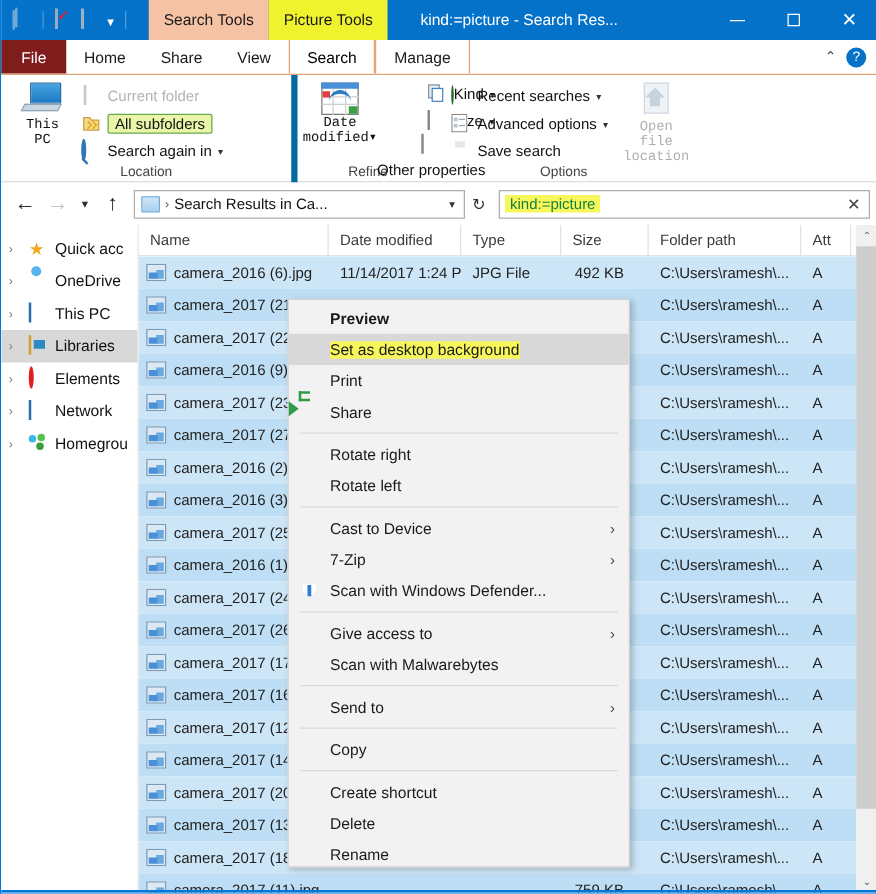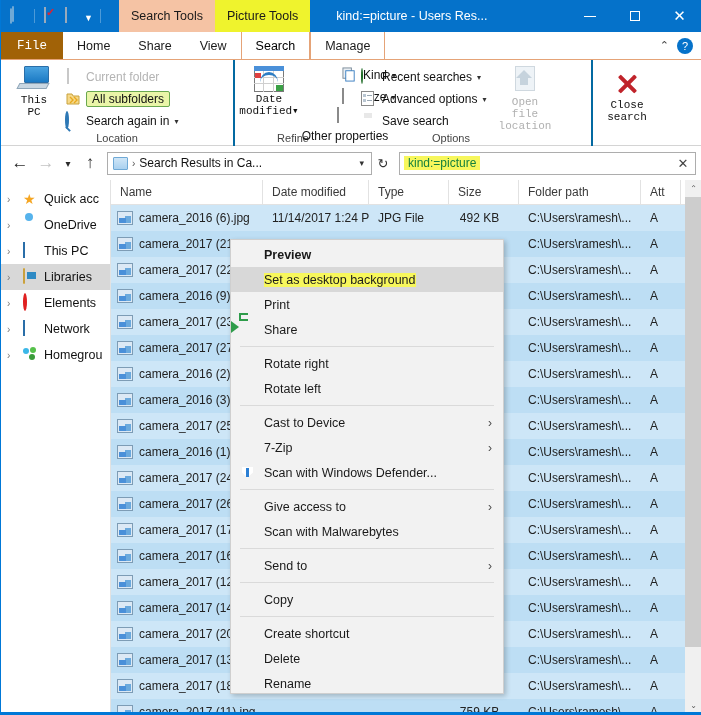--- a/index.html
+++ b/index.html
@@ -46,38 +46,38 @@
           justify-content:center; color:#fff; font-size:13px; }
   .wbtn.close { font-size:15px; }
   .wbtn-min { width:12px; height:1px; background:#fff; }
   .wbtn-max { width:10px; height:10px; border:1px solid #fff; }
 
   
   .tabbar { position:absolute; left:0; top:32px; width:701px; height:27px;
             background:#fff; display:flex; align-items:stretch; }
   .tab { padding:0 14px; display:flex; align-items:center; font-size:12.5px;
          color:#1a1a1a; white-space:nowrap; }
-  .tab.file { background:#a16207; color:#fff; padding:0 16px;font-family:Liberation Mono, monospace; }
+  .tab.file { background:#7f1d1d; color:#fff; padding:0 16px; }
   .tab.active { background:#fff; border-left:1px solid #e5a377;
                 border-right:1px solid #e5a377; color:#000; }
   .tab.manage { border-left:1px solid #e5a377; border-right:1px solid #e5a377; }
   .tabbar-fill { flex:1; }
   .tab-right { display:flex; align-items:center; gap:8px; padding-right:9px; }
   .chev-up { color:#444; font-size:11px; }
   .help-ico { width:16px; height:16px; border-radius:50%; background:#0572ca;
               color:#fff; font-size:11px; display:flex; align-items:center;
               justify-content:center; }
 
   
   .ribbon { position:absolute; left:0; top:59px; width:701px; height:87px;
             background:#fff; border-top:1px solid #e5a377;
             border-bottom:1px solid #d4d4d4; display:flex; }
   .rgroup { position:relative; height:86px; padding:4px 6px 0 6px;
             display:flex; flex-direction:column; }
-  .rgroup + .rgroup { border-left:2px solid #0369a1; }
+  .rgroup + .rgroup { border-left:5px solid #0369a1; }
   .rgroup-body { flex:1; display:flex; align-items:flex-start; }
   .rgroup-label { text-align:center; font-size:11px; color:#444;
                   padding-bottom:2px; }
 
   .bigbtn { width:54px; display:flex; flex-direction:column; align-items:center;
             justify-content:flex-start; padding-top:2px;font-family:Liberation Mono, monospace; }
   .bigbtn .lbl { font-size:11px; text-align:center; line-height:12px; color:#111; }
   .bigbtn.dis .lbl { color:#b0b0b0; }
 
   .pc-icon { width:32px; height:26px; position:relative; margin-bottom:2px; }
@@ -275,21 +275,21 @@
 
     <div class="tooltabs">
       <div class="tooltab tt-search">
         <span>Search Tools</span>
       </div>
       <div class="tooltab tt-picture">
         <span>Picture Tools</span>
       </div>
     </div>
 
-    <div class="wintitle">kind:=picture - Users Res...</div>
+    <div class="wintitle">kind:=picture - Search Res...</div>
 
     <div class="wbtns">
       <div class="wbtn">
           <span class="wbtn-min"></span>
         </div>
       <div class="wbtn">
           <span class="wbtn-max"></span>
         </div>
       <div class="wbtn close">✕</div>
     </div>
@@ -440,35 +440,20 @@
           </span>
           <span class="lbl">
             <span>Open file</span><br>
             <span>location</span>
           </span>
         </div>
       </div>
       <div class="rgroup-label" style="margin-left:-40px;">Options</div>
     </div>
 
-    <div class="rgroup" style="width:70px;align-items:center;">
-      <div class="rgroup-body" style="justify-content:center;">
-        <div class="bigbtn" style="width:62px;padding-top:6px;">
-          <span class="closesearch-ico">
-              <span></span>
-              <span></span>
-            </span>
-          <span class="lbl">
-            <span>Close</span><br>
-            <span>search</span>
-          </span>
-        </div>
-      </div>
-      <div class="rgroup-label">&nbsp;</div>
-    </div>
   </div>
 
   <div class="addrbar">
     <div class="navbtn">←</div>
     <div class="navbtn dis">→</div>
     <div class="navbtn small">▾</div>
     <div class="navbtn">↑</div>
 
     <div class="addrbox">
       <span class="addr-ico"></span>

